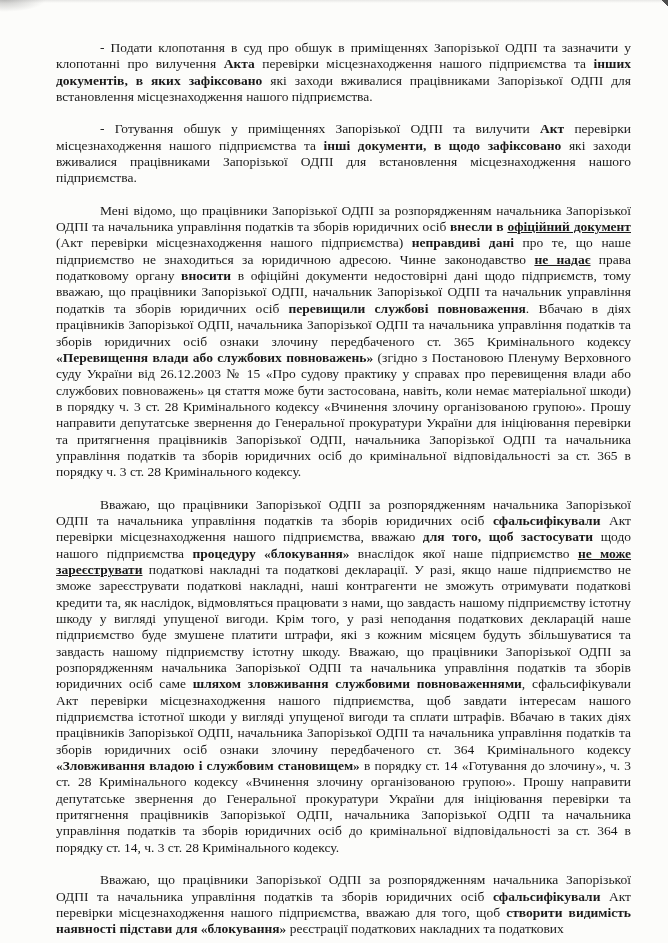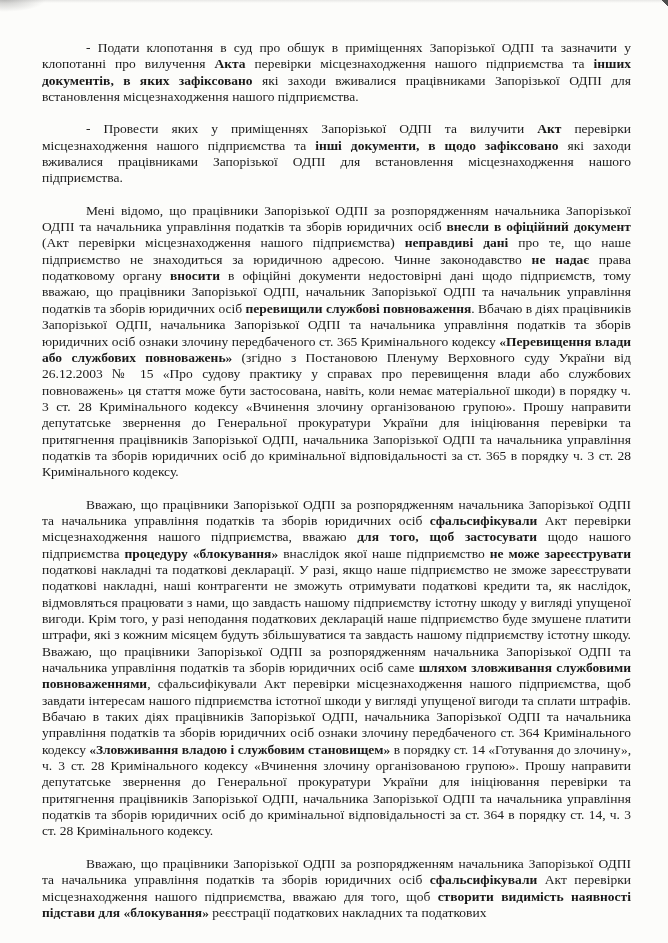--- a/index.html
+++ b/index.html
@@ -13,36 +13,36 @@
     height:943px;
     overflow:hidden;
     background:var(--paper);
   }
   .page{
     position:relative;
     box-sizing:border-box;
     width:668px;
     height:666px;
     background:var(--paper);
-    padding:40px 37px 0 42px;
+    padding:40px 37px 0 56px;
   }
   .doc-body{
     font-family:"Liberation Serif","DejaVu Serif",serif;
     font-size:13.5px;
     line-height:16.35px;
     color:var(--ink);
     text-align:justify;
   }
   .para{
     margin:0 0 16px 0;
     text-indent:44px;
   }
   .para:last-child{margin-bottom:0;}
   .b{font-weight:bold;}
-  .u{}
+  .u{text-decoration:underline;}
   
   .artifact-top-left{
     position:absolute;
     left:0;top:0;
     width:46px;height:12px;
     background:radial-gradient(ellipse at 10% 0%, rgba(110,110,110,.38), rgba(110,110,110,0) 70%);
     pointer-events:none;
   }
   .artifact-top-right{
     position:absolute;
@@ -61,18 +61,18 @@
 </style>
 </head>
 <body>
 
 <div class="page">
   <div class="artifact-top-edge"></div>
   <div class="artifact-top-left"></div>
   <div class="artifact-top-right"></div>
   <div class="doc-body" id="doc-body">
       <p class="para"><span>- Подати клопотання в суд про обшук в приміщеннях Запорізької ОДПІ та зазначити у клопотанні про вилучення </span><span class="b">Акта</span><span> перевірки місцезнаходження нашого підприємства та </span><span class="b">інших документів, в яких зафіксовано</span><span> які заходи вживалися працівниками Запорізької ОДПІ для встановлення місцезнаходження нашого підприємства.</span></p>
-      <p class="para"><span>- Провести яких у приміщеннях Запорізької ОДПІ та вилучити </span><span class="b">Акт</span><span> перевірки місцезнаходження нашого підприємства та </span><span class="b">інші документи, в щодо зафіксовано</span><span> які заходи вживалися працівниками Запорізької ОДПІ для встановлення місцезнаходження нашого підприємства.</span></p>
+      <p class="para"><span>- Готування обшук у приміщеннях Запорізької ОДПІ та вилучити </span><span class="b">Акт</span><span> перевірки місцезнаходження нашого підприємства та </span><span class="b">інші документи, в щодо зафіксовано</span><span> які заходи вживалися працівниками Запорізької ОДПІ для встановлення місцезнаходження нашого підприємства.</span></p>
       <p class="para"><span>Мені відомо, що працівники Запорізької ОДПІ за розпорядженням начальника Запорізької ОДПІ та начальника управління податків та зборів юридичних осіб </span><span class="b">внесли в </span><span class="b u">офіційний документ</span><span> (Акт перевірки місцезнаходження нашого підприємства) </span><span class="b">неправдиві дані</span><span> про те, що наше підприємство не знаходиться за юридичною адресою. Чинне законодавство </span><span class="b u">не надає</span><span> права податковому органу </span><span class="b">вносити</span><span> в офіційні документи недостовірні дані щодо підприємств, тому вважаю, що працівники Запорізької ОДПІ, начальник Запорізької ОДПІ та начальник управління податків та зборів юридичних осіб </span><span class="b">перевищили службові повноваження</span><span>. Вбачаю в діях працівників Запорізької ОДПІ, начальника Запорізької ОДПІ та начальника управління податків та зборів юридичних осіб ознаки злочину передбаченого ст. 365 Кримінального кодексу </span><span class="b">«Перевищення влади або службових повноважень»</span><span> (згідно з Постановою Пленуму Верховного суду України від 26.12.2003 № 15 «Про судову практику у справах про перевищення влади або службових повноважень» ця стаття може бути застосована, навіть, коли немає матеріальної шкоди) в порядку ч. 3 ст. 28 Кримінального кодексу «Вчинення злочину організованою групою». Прошу направити депутатське звернення до Генеральної прокуратури України для ініціювання перевірки та притягнення працівників Запорізької ОДПІ, начальника Запорізької ОДПІ та начальника управління податків та зборів юридичних осіб до кримінальної відповідальності за ст. 365 в порядку ч. 3 ст. 28 Кримінального кодексу.</span></p>
       <p class="para"><span>Вважаю, що працівники Запорізької ОДПІ за розпорядженням начальника Запорізької ОДПІ та начальника управління податків та зборів юридичних осіб </span><span class="b">сфальсифікували</span><span> Акт перевірки місцезнаходження нашого підприємства, вважаю </span><span class="b">для того, щоб застосувати</span><span> щодо нашого підприємства </span><span class="b">процедуру «блокування»</span><span> внаслідок якої наше підприємство </span><span class="b u">не може зареєструвати</span><span> податкові накладні та податкові декларації. У разі, якщо наше підприємство не зможе зареєструвати податкові накладні, наші контрагенти не зможуть отримувати податкові кредити та, як наслідок, відмовляться працювати з нами, що завдасть нашому підприємству істотну шкоду у вигляді упущеної вигоди. Крім того, у разі неподання податкових декларацій наше підприємство буде змушене платити штрафи, які з кожним місяцем будуть збільшуватися та завдасть нашому підприємству істотну шкоду. Вважаю, що працівники Запорізької ОДПІ за розпорядженням начальника Запорізької ОДПІ та начальника управління податків та зборів юридичних осіб саме </span><span class="b">шляхом зловживання службовими повноваженнями</span><span>, сфальсифікували Акт перевірки місцезнаходження нашого підприємства, щоб завдати інтересам нашого підприємства істотної шкоди у вигляді упущеної вигоди та сплати штрафів. Вбачаю в таких діях працівників Запорізької ОДПІ, начальника Запорізької ОДПІ та начальника управління податків та зборів юридичних осіб ознаки злочину передбаченого ст. 364 Кримінального кодексу </span><span class="b">«Зловживання владою і службовим становищем»</span><span> в порядку ст. 14 «Готування до злочину», ч. 3 ст. 28 Кримінального кодексу «Вчинення злочину організованою групою». Прошу направити депутатське звернення до Генеральної прокуратури України для ініціювання перевірки та притягнення працівників Запорізької ОДПІ, начальника Запорізької ОДПІ та начальника управління податків та зборів юридичних осіб до кримінальної відповідальності за ст. 364 в порядку ст. 14, ч. 3 ст. 28 Кримінального кодексу.</span></p>
       <p class="para"><span>Вважаю, що працівники Запорізької ОДПІ за розпорядженням начальника Запорізької ОДПІ та начальника управління податків та зборів юридичних осіб </span><span class="b">сфальсифікували</span><span> Акт перевірки місцезнаходження нашого підприємства, вважаю для того, щоб </span><span class="b">створити видимість наявності підстави для «блокування»</span><span> реєстрації податкових накладних та податкових</span></p>
     </div>
 </div>
 
 </body></html>

